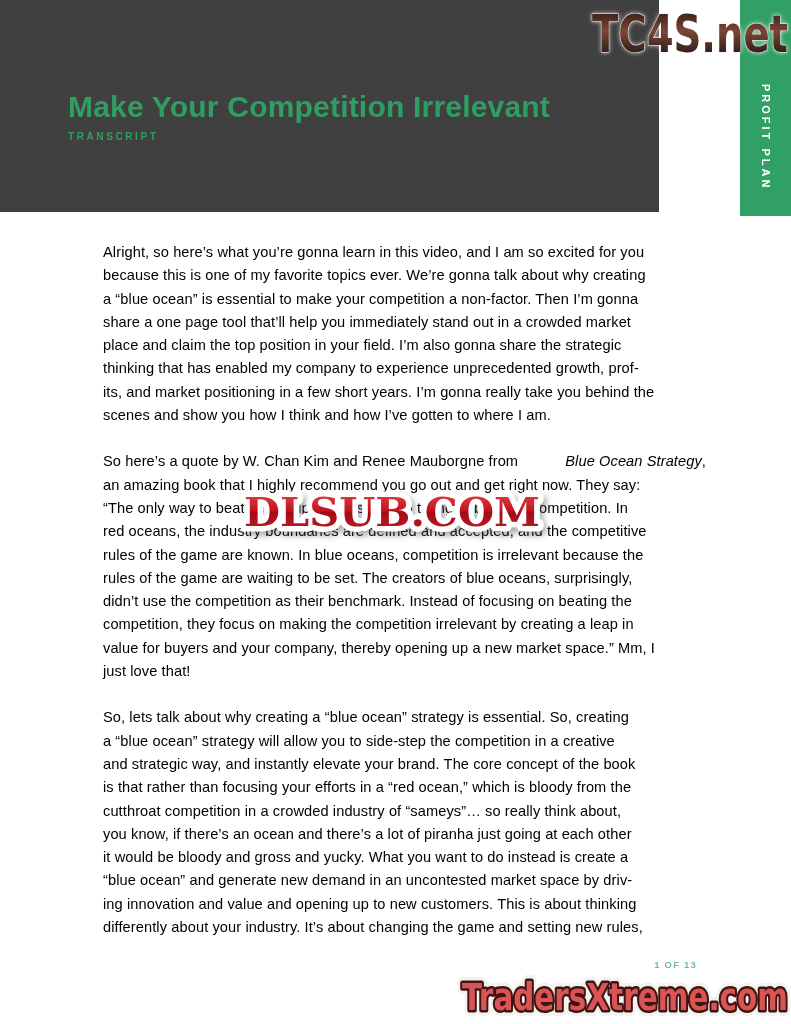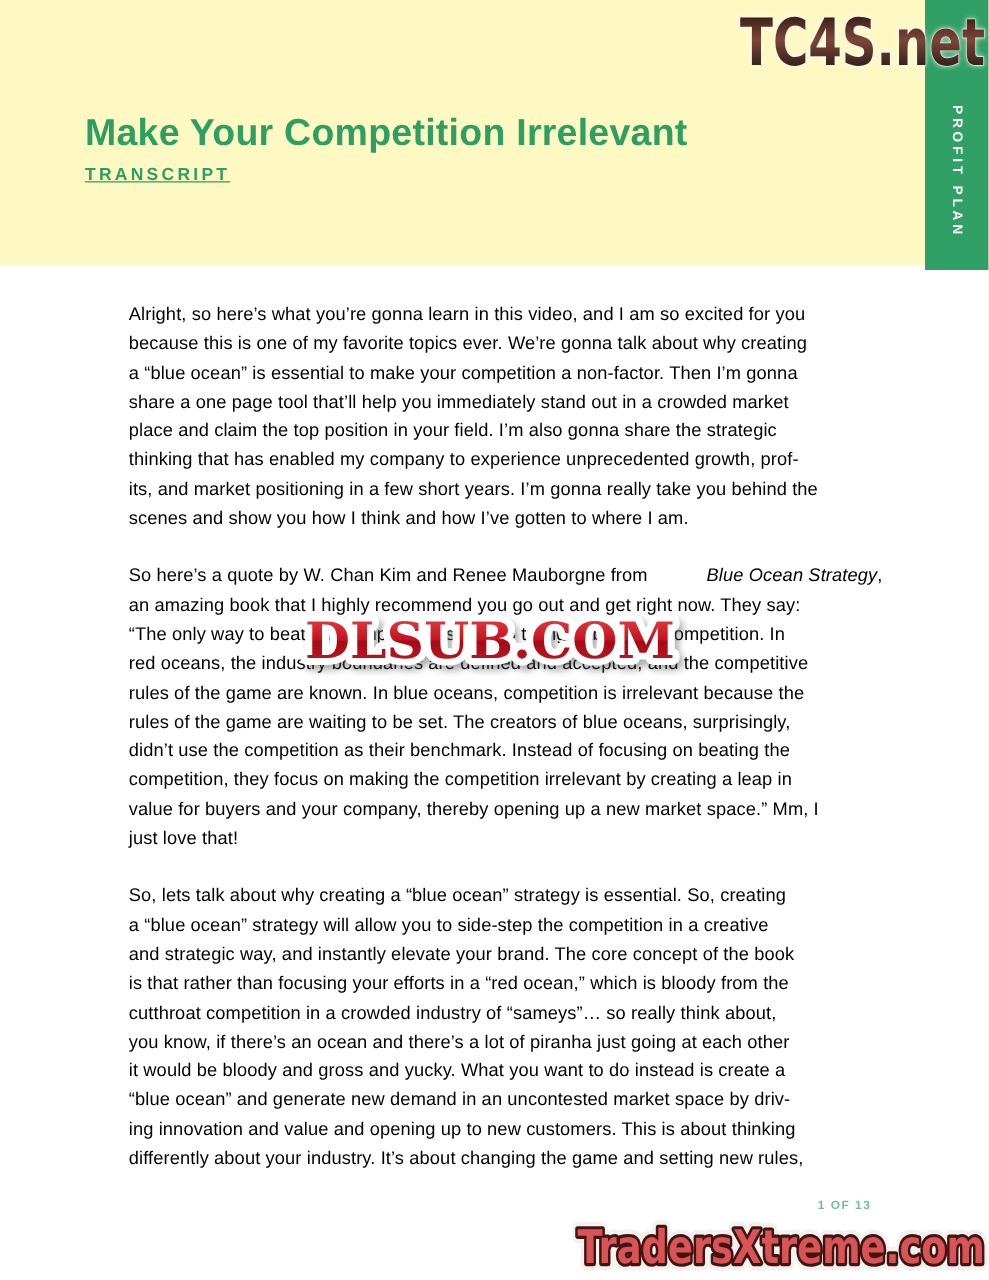--- a/index.html
+++ b/index.html
@@ -10,40 +10,39 @@
     height: 1024px;
     margin: 0 auto;
     background: #ffffff;
     overflow: hidden;
     font-family: "Liberation Sans", sans-serif;
   }
   
   .header-band {
     position: absolute;
     left: 0; top: 0;
-    width: 791px; height: 212px;
-    background: #fef9c3;
+    width: 659px; height: 212px;
+    background: #404040;
     padding-left: 44px;
   }
   .title-block { position: absolute; left: 68px; top: 90px; }
   .doc-title {
     font-size: 30px;
     font-weight: bold;
     color: #2f9e62;
     letter-spacing: 0.2px;
     line-height: 34px;
     white-space: nowrap;
   }
   .doc-subtitle {
     margin-top: 7px;
-    font-size: 14px;
+    font-size: 10px;
     font-weight: bold;
     color: #2f9e62;
     letter-spacing: 2.6px;
-    text-decoration: underline;
   }
   
   .side-tab {
     position: absolute;
     right: 0; top: 0;
     width: 51px; height: 216px;
     background: #31a066;
   }
   .side-tab-label {
     position: absolute;

